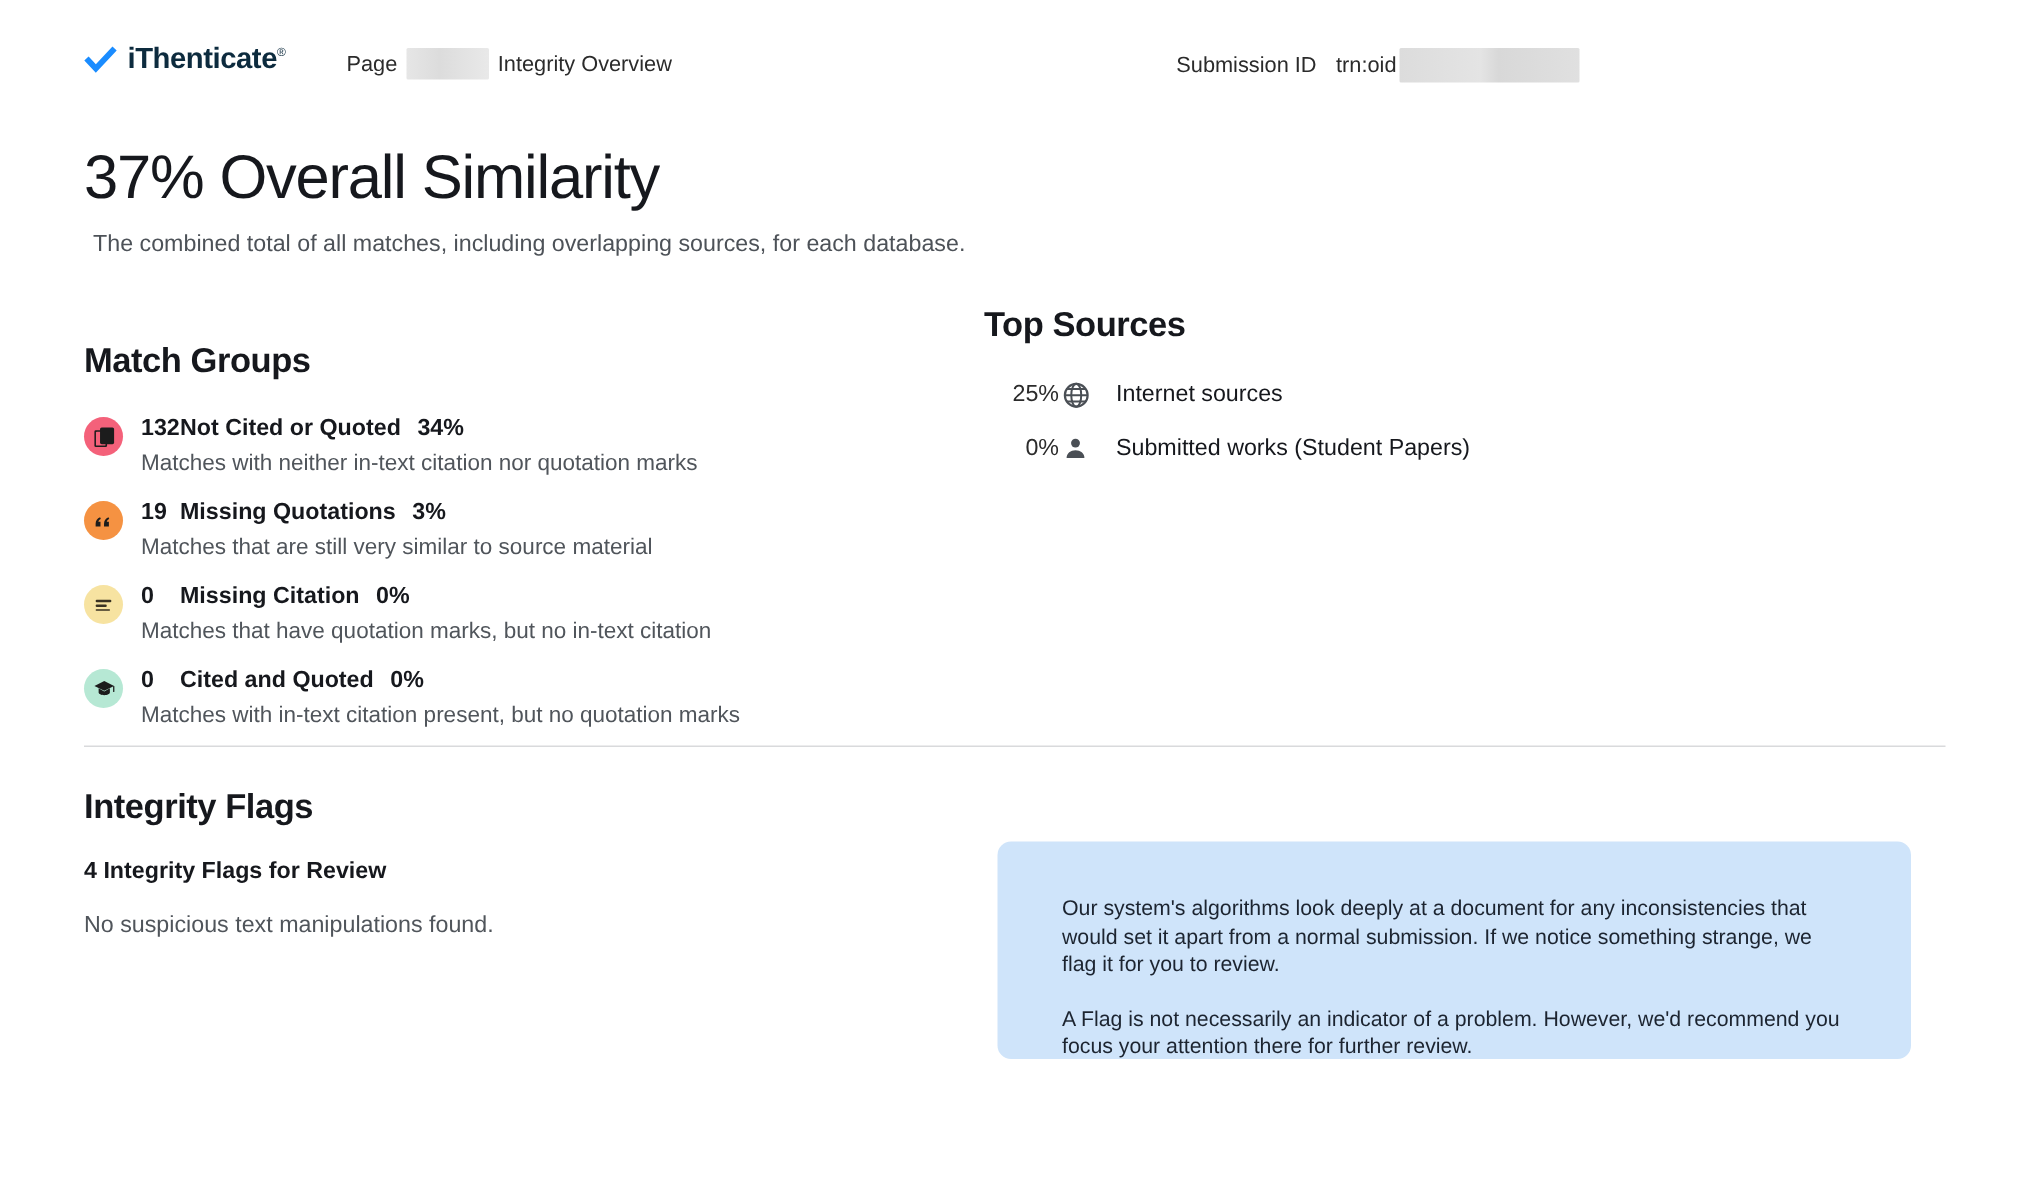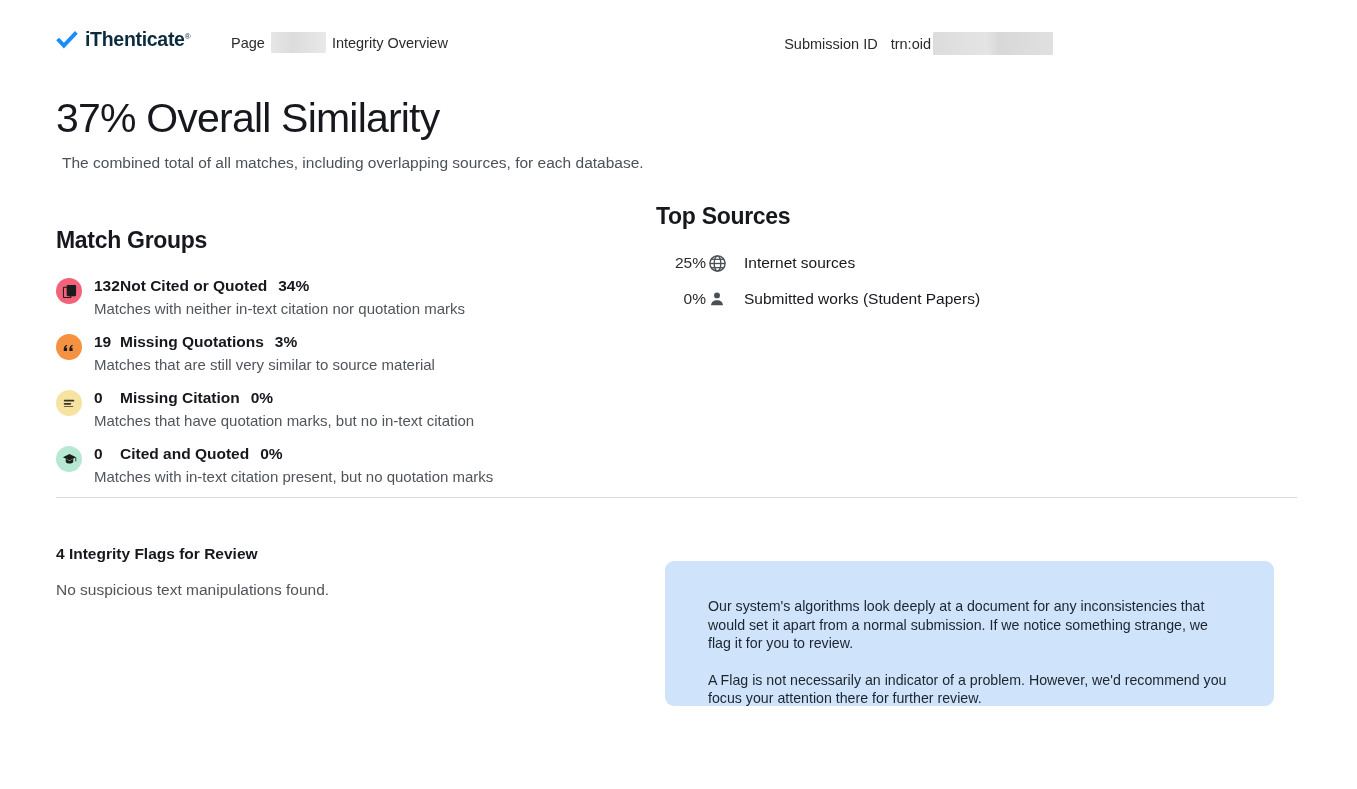--- a/index.html
+++ b/index.html
@@ -382,20 +382,21 @@
       </div>
       <div class="ts-label">Submitted works (Student Papers)</div>
     </div>
 
   </div>
 </div>
 
 <div class="divider"></div>
 
 <div class="integrity">
+  <h2 class="h2">Integrity Flags</h2>
   <div class="if-sub">4 Integrity Flags for Review</div>
   <div class="if-note">No suspicious text manipulations found.</div>
 </div>
 
 <div class="callout">
   <p>Our system's algorithms look deeply at a document for any inconsistencies that would set it apart from a normal submission. If we notice something strange, we flag it for you to review.</p>
   <p>A Flag is not necessarily an indicator of a problem. However, we'd recommend you focus your attention there for further review.</p>
 </div>
 
 </body></html>

